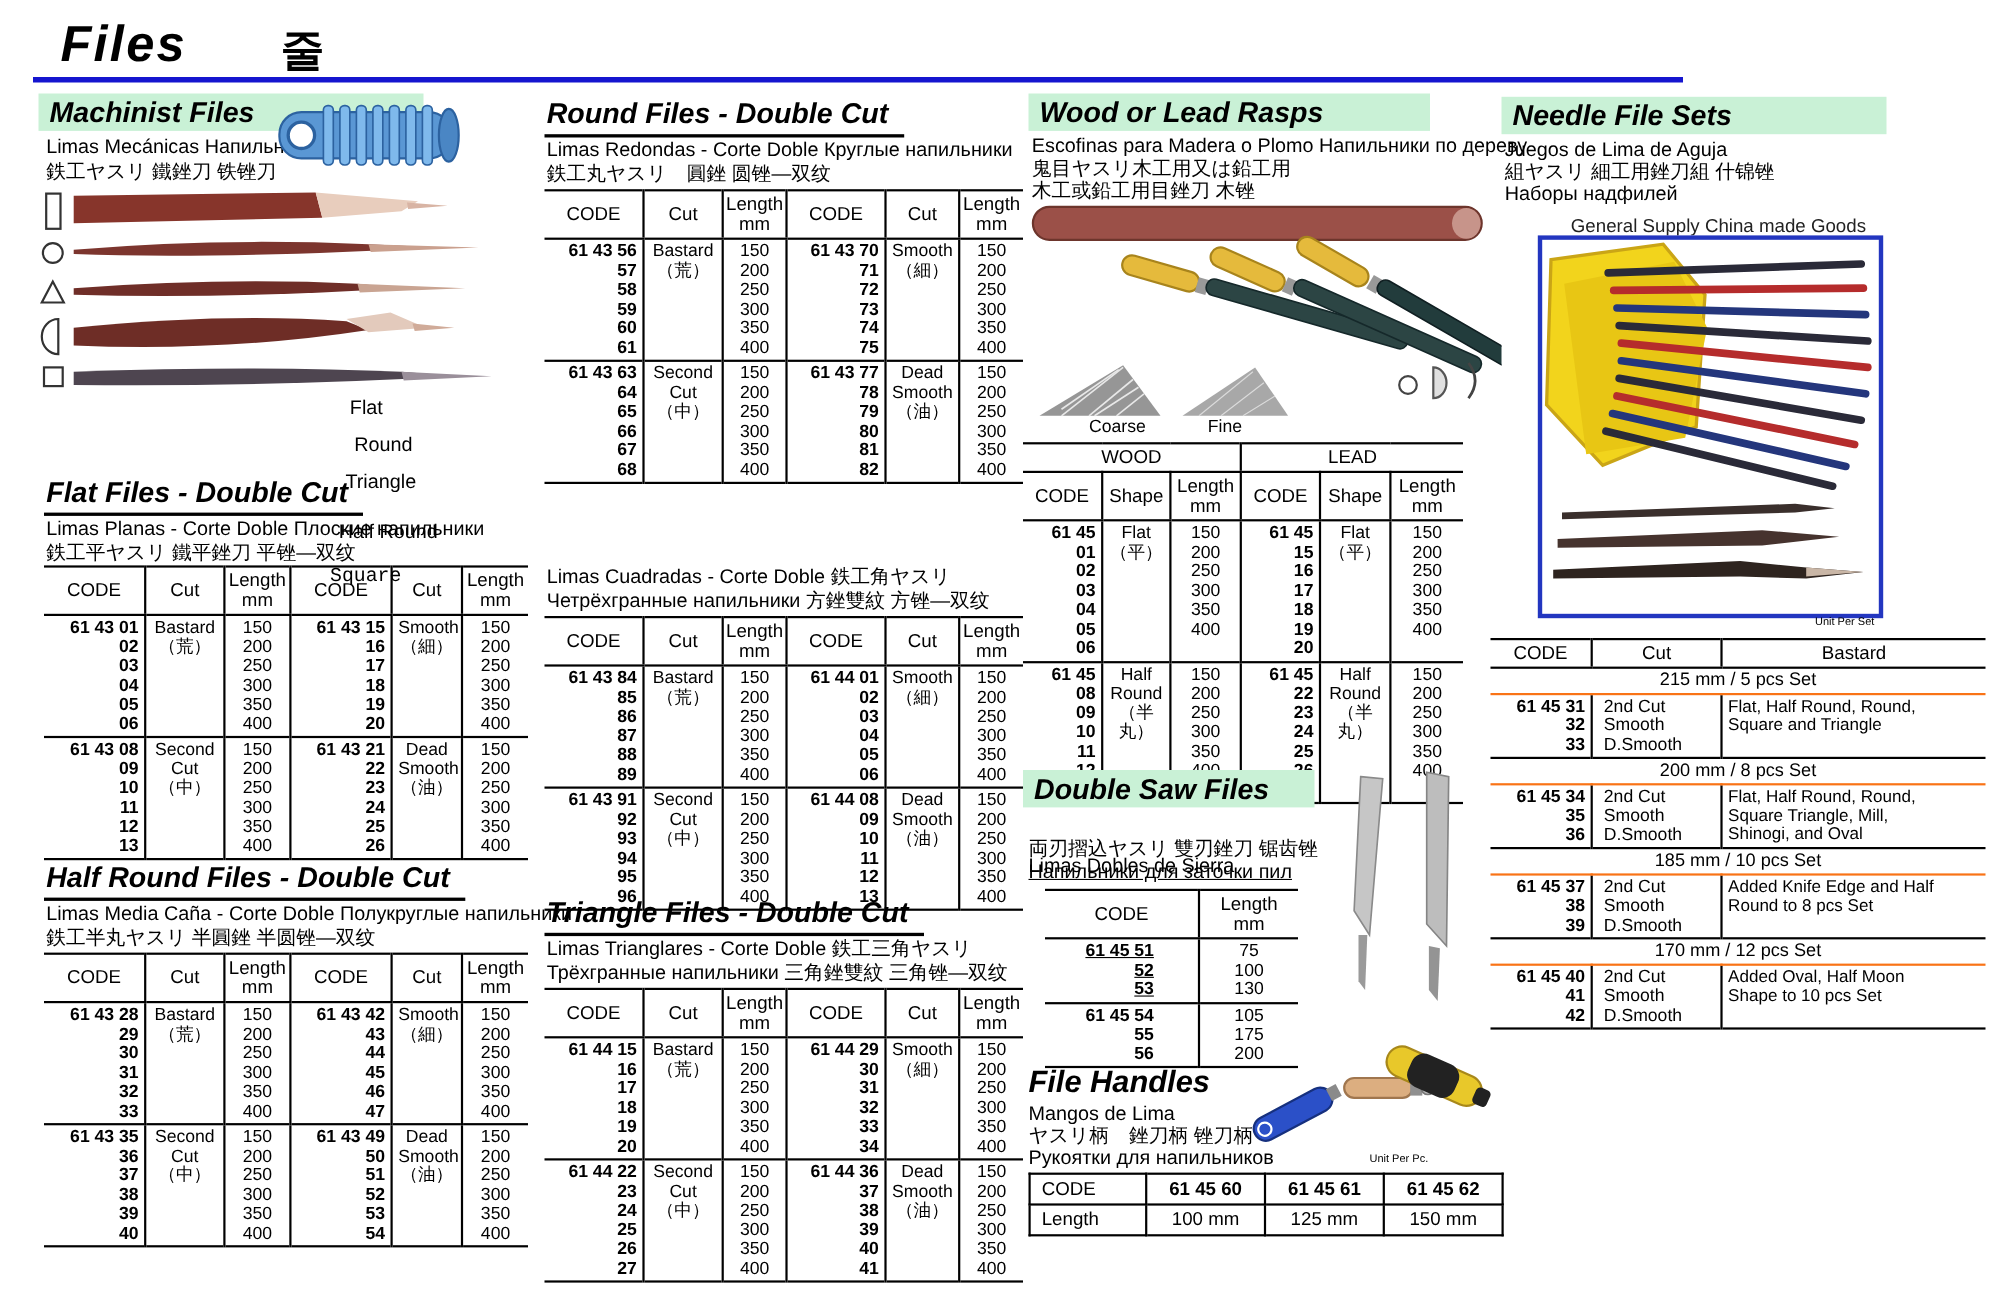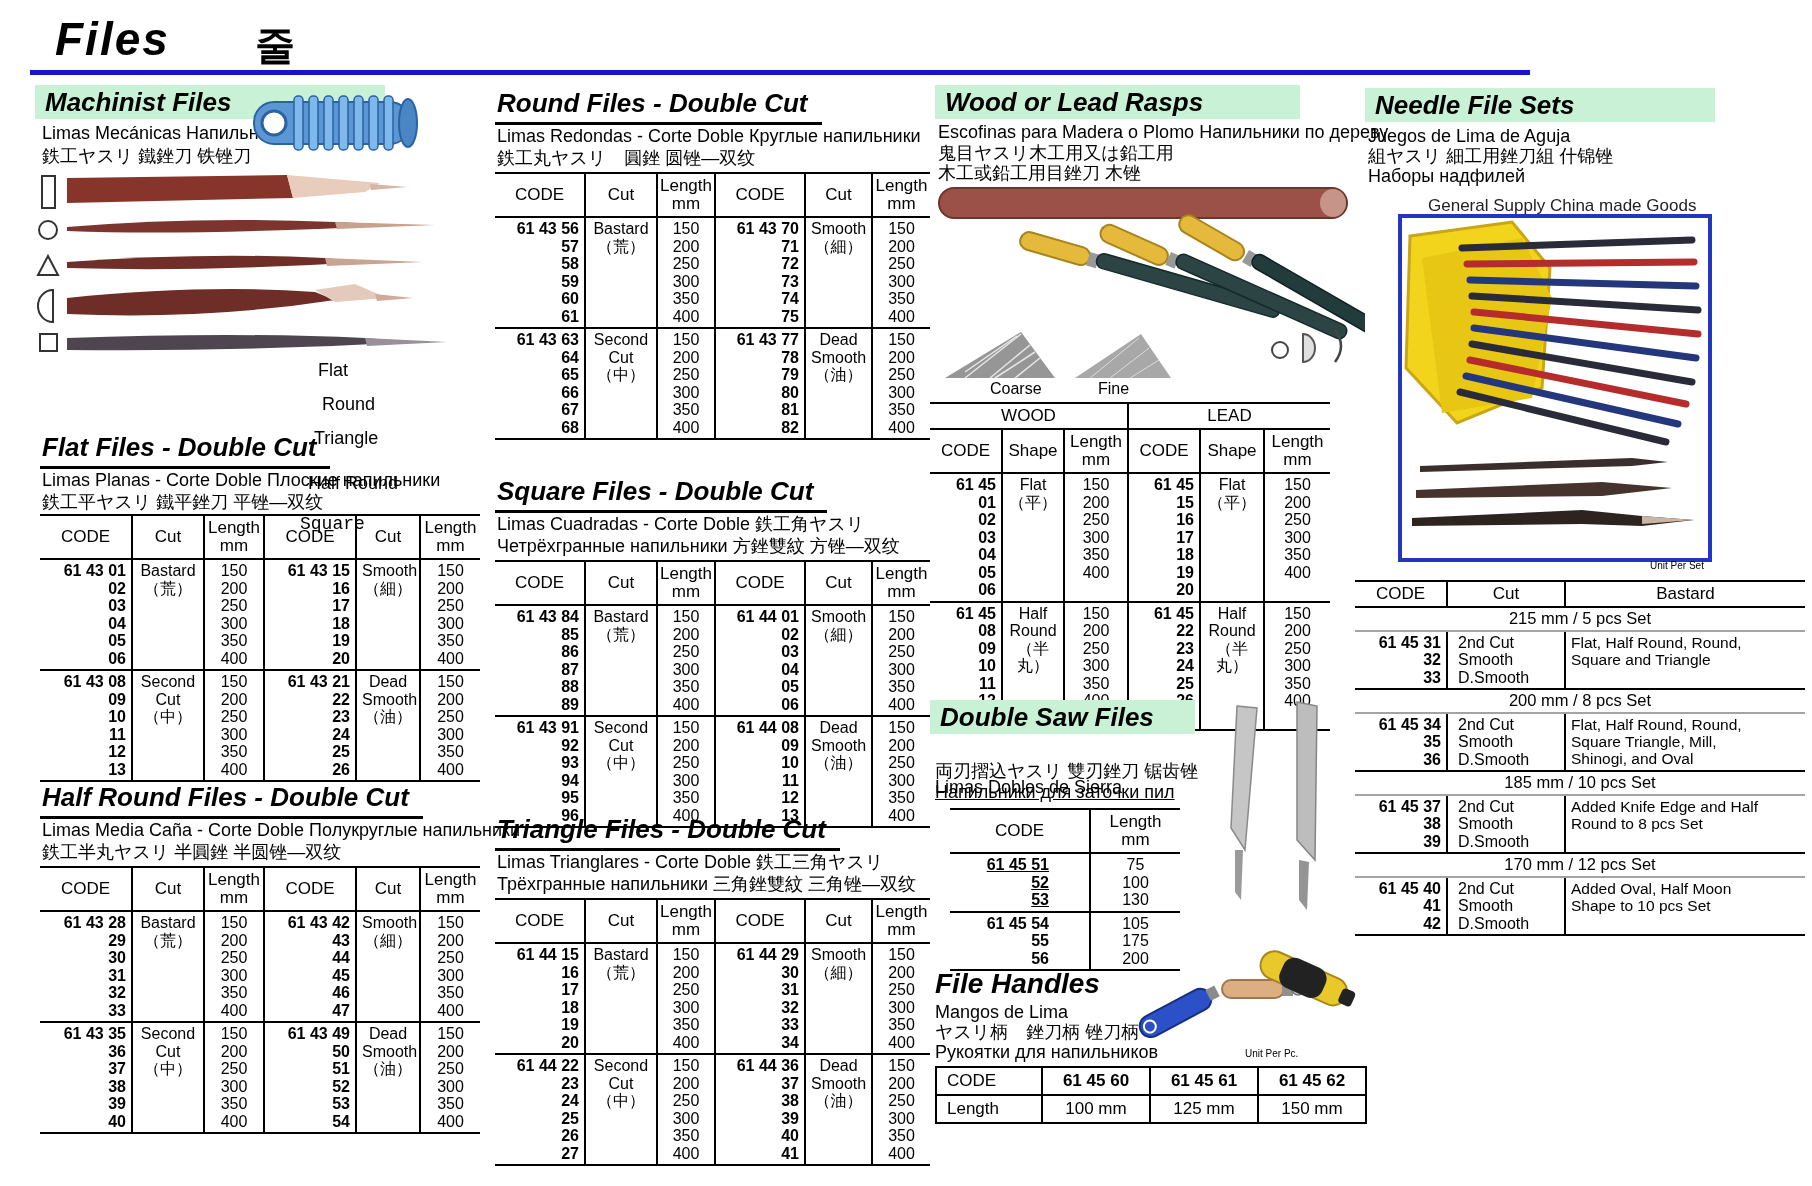--- a/index.html
+++ b/index.html
@@ -24,21 +24,21 @@
   table.cat th,table.cat td{border-left:2px solid #000;padding:2px 5px;vertical-align:top;white-space:pre-line;line-height:17.5px;}
   table.cat th:first-child,table.cat td:first-child{border-left:none;}
   table.cat thead th{border-bottom:2px solid #000;font-weight:normal;font-size:17px;text-align:center;vertical-align:middle;padding:3px 2px;line-height:18px;}
   table.cat tbody+tbody{border-top:2px solid #000;}
   td.codes{text-align:right;font-weight:bold;}
   td.cut{text-align:center;vertical-align:middle;}
   td.len{text-align:center;}
   tr.zone th{font-weight:bold;font-size:18px;border-bottom:2px solid #000;border-left:none !important;}
   tr.zone th.bl{border-left:2px solid #000 !important;}
 
-  table.needle td.band{border-top:2px solid #000;border-bottom:2px solid #a3a3a3;text-align:center;font-size:16.5px;padding:2px;}
+  table.needle td.band{border-top:2px solid #000;border-bottom:2px solid #f97316;text-align:center;font-size:16.5px;padding:2px;}
   table.needle td.cont{font-size:15.5px;line-height:17px;}
   table.needle td.cutcol{text-align:left;padding-left:10px;}
 
   table.hand{border-collapse:collapse;table-layout:fixed;font-size:17px;}
   table.hand td{border:2px solid #000;text-align:center;padding:3px 4px;}
   table.hand td.lab{text-align:left;padding-left:10px;}
 
   .filelabel{font-size:18px;}
   .meshlabel{font-size:16px;}
   .bluebox{border:4px solid #2336c0;background:#fff;}
@@ -386,23 +386,20 @@
       <td class="len">150
 200
 250
 300
 350
 400</td>
     </tr>
       </tbody>
   </table>
 
-  <div class="abs" style="left:495px;top:476px;">
-    <span class="ul-head">Square Files - Double Cut</span>
-  </div>
   <div class="abs sub" style="left:497px;top:514px;">Limas Cuadradas - Corte Doble 鉄工角ヤスリ</div>
   <div class="abs sub" style="left:497px;top:536px;">Четрёхгранные напильники 方銼雙紋 方锉—双纹</div>
 
   <table class="cat abs" style="left:495px;top:560px;width:435px;">
     <colgroup>
         <col style="width:90px">
         <col style="width:72px">
         <col style="width:58px">
         <col style="width:90px">
         <col style="width:67px">

